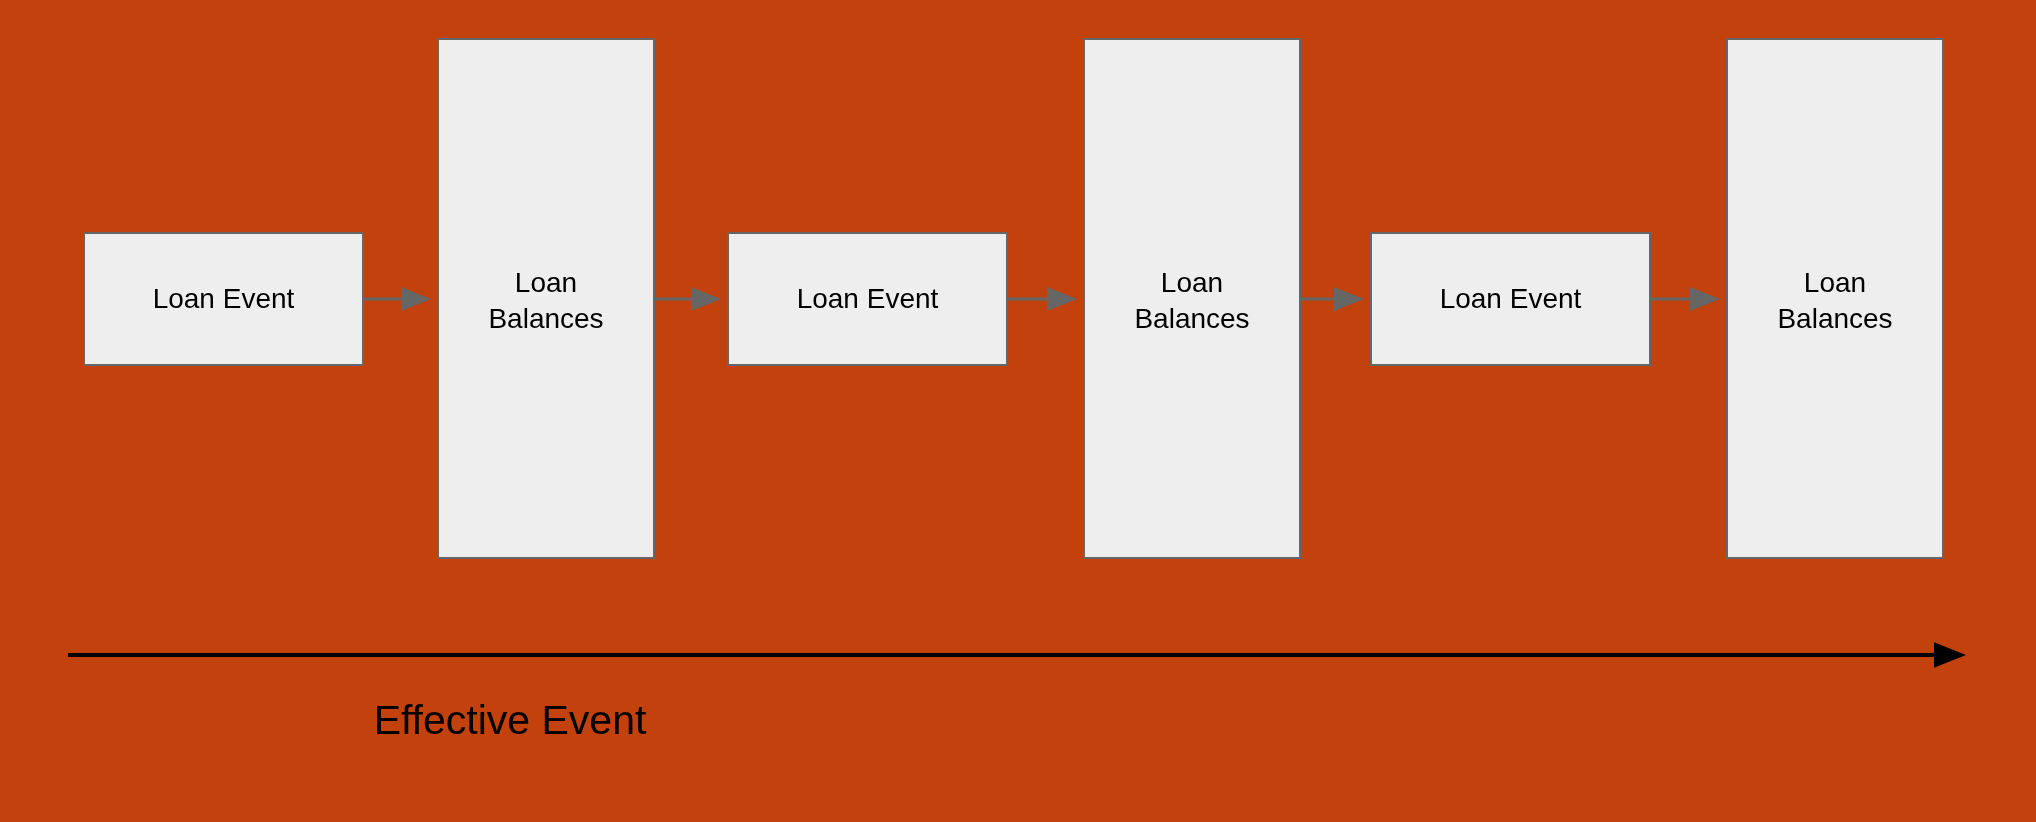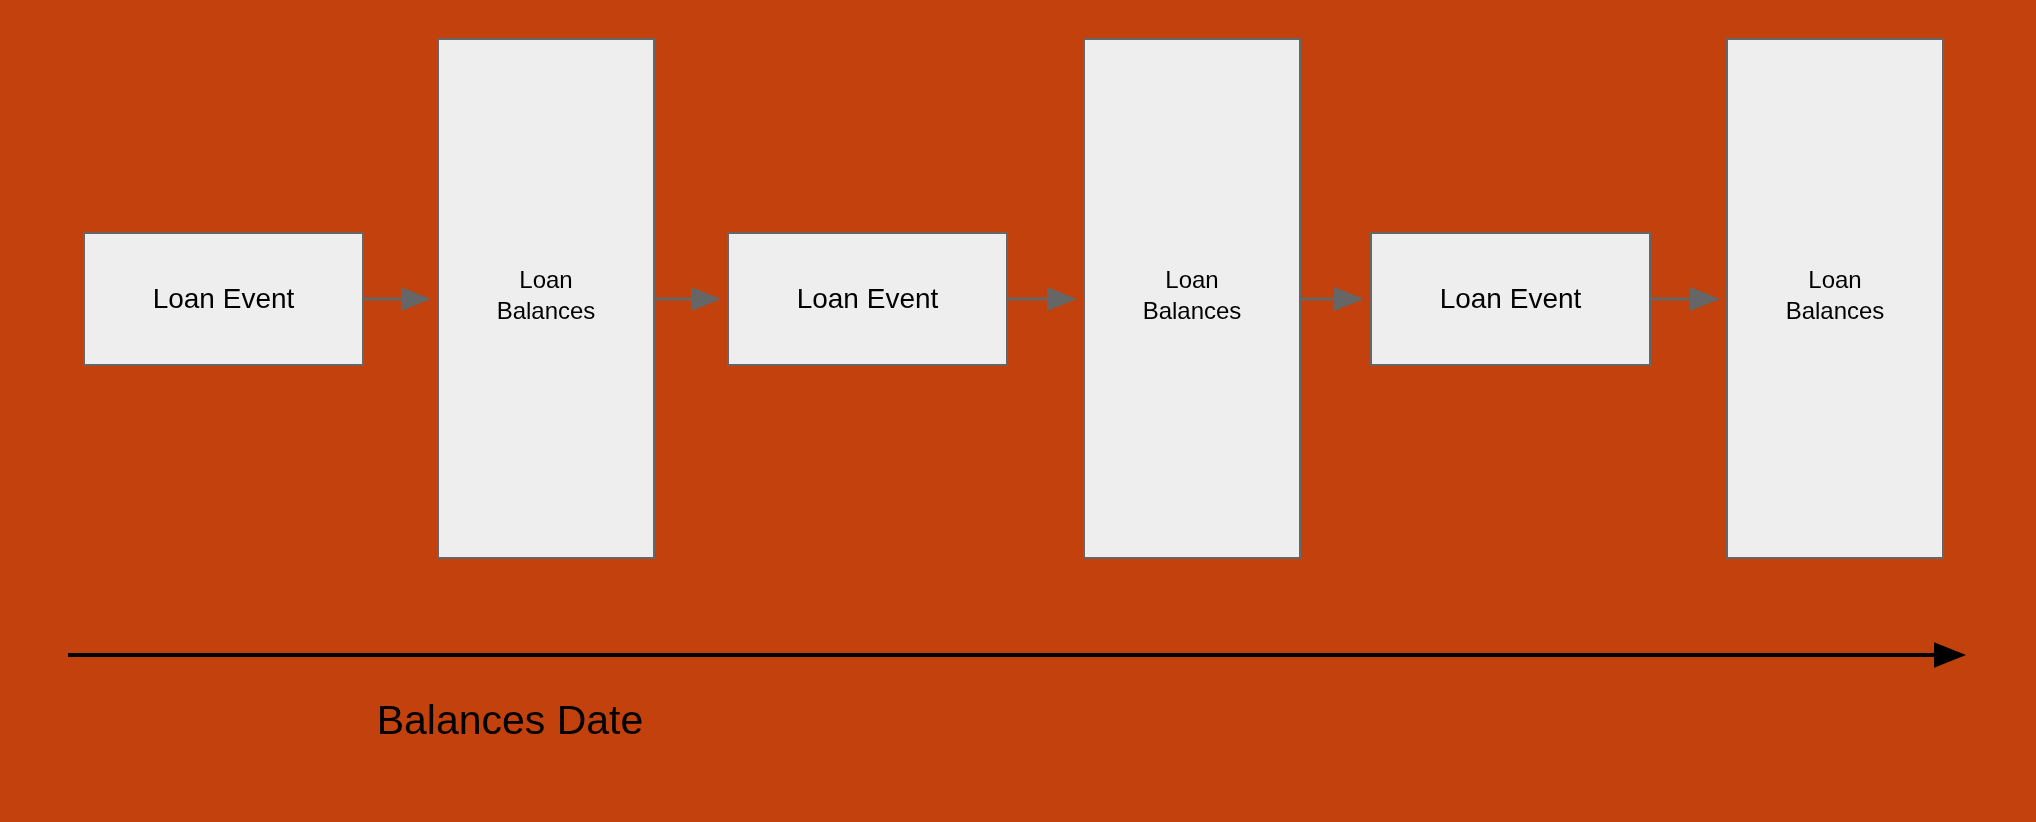--- a/index.html
+++ b/index.html
@@ -41,21 +41,21 @@
   .node-event .node-label {
     font-size: 28px;
     top: 50%;
     transform: translateY(-50%);
   }
   .node-balance {
     width: 218px;
     height: 521px;
   }
   .node-balance .node-label {
-    font-size: 24px;
+    font-size: 28px;
     
   }
   .flow-svg {
     position: absolute;
     left: 0;
     top: 0;
     width: 2036px;
     height: 822px;
     pointer-events: none;
   }
@@ -125,15 +125,15 @@
 
   <div class="node node-event" style="left:1370px; top:232px;">
     <span class="node-label">Loan Event</span>
   </div>
 
   <div class="node node-balance" style="left:1726px; top:38px;">
     <span class="node-label" style="top:225px;">Loan
 Balances</span>
   </div>
 
-  <div class="timeline-label" style="top:697px; left:0; right:1016px;">Balances Date</div>
+  <div class="timeline-label" style="top:697px; left:0; right:1016px;">Effective Event</div>
 
 </div>
 
 </body></html>

